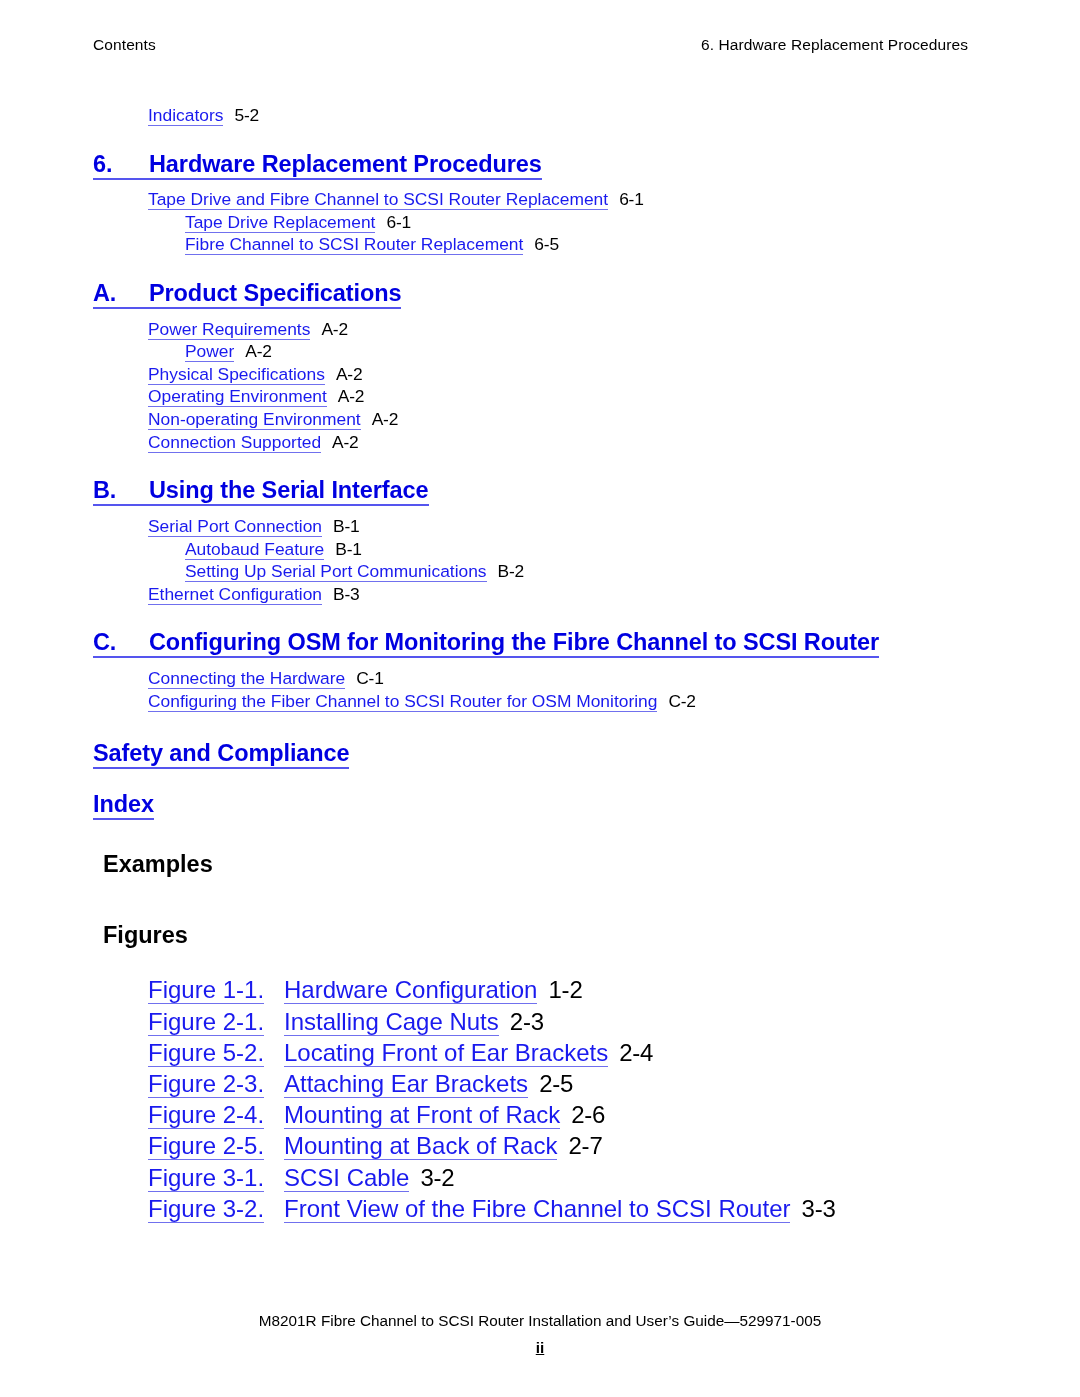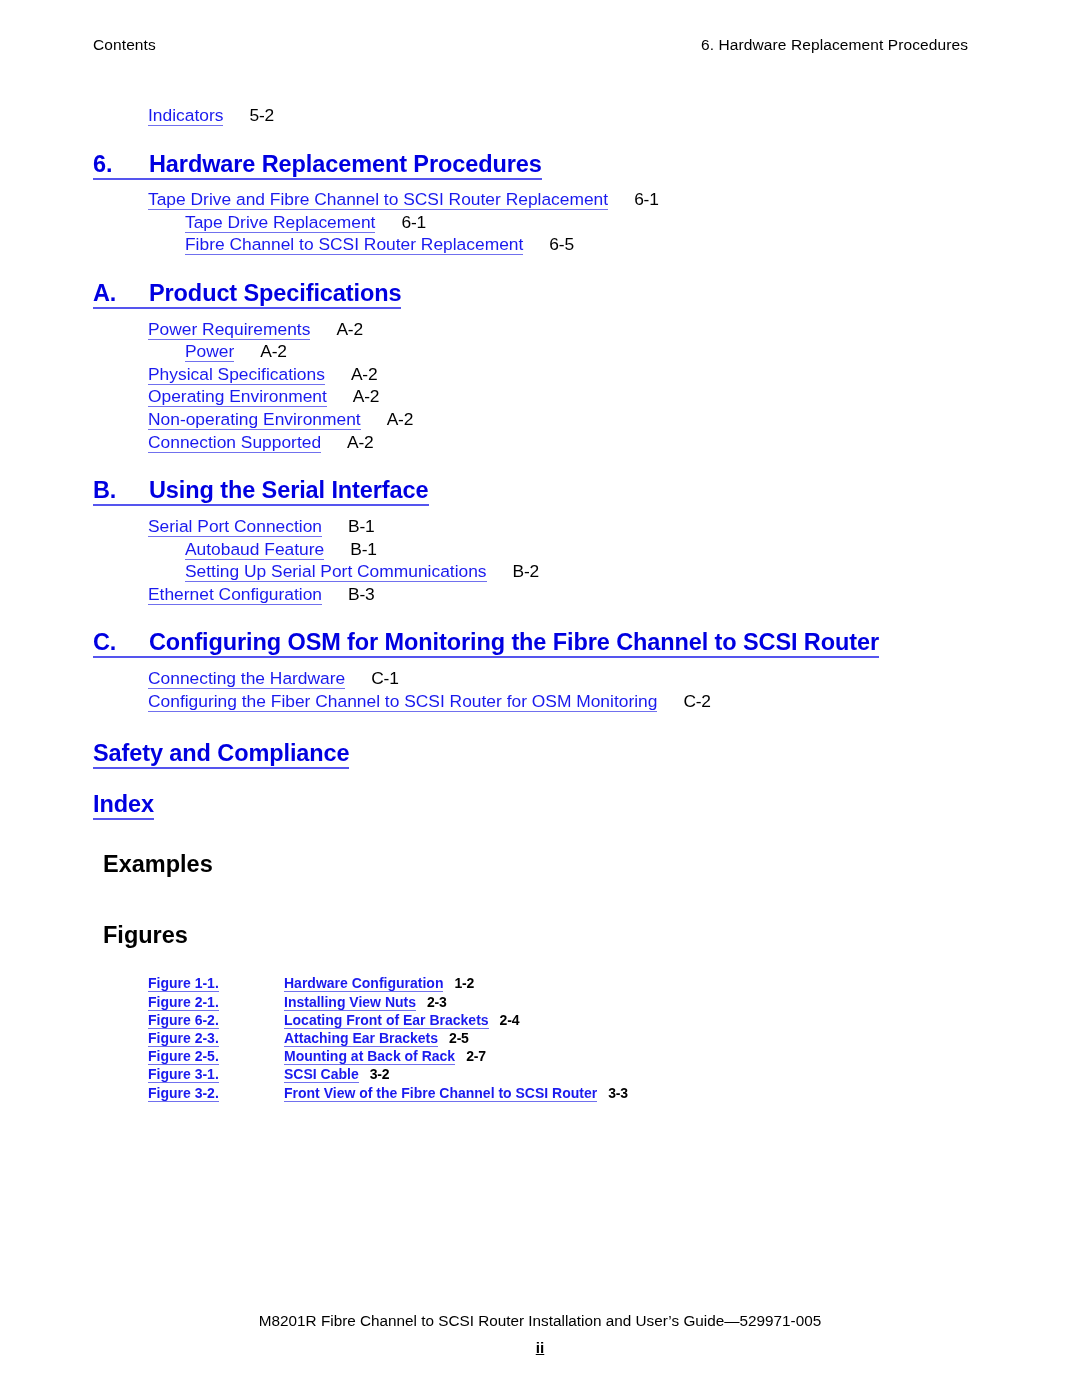--- a/index.html
+++ b/index.html
@@ -89,44 +89,43 @@
     color: #000000;
     margin: 0;
     white-space: nowrap;
   }
   .toc-entry .title {
     color: #1a1aee;
     border-bottom: 1.5px solid #7070ee;
   }
   .toc-entry .pg {
     color: #000000;
-    margin-left: 26px;
+    margin-left: 11px;
     letter-spacing: -0.2px;
     text-align: center;
   }
 
   .lvl1 { margin-left: 55px; }
   .lvl2 { margin-left: 92px; }
 
   
   .sp-a  { height: 22px; }
   .sp-b  { height: 14px; }
   .sp-c  { height: 9px;  }
   .sp-e  { height: 26px; }
   .sp-f  { height: 20px; }
 
   
   .fig-list { margin-left: 55px; }
   .fig-row {
-    font-size: 14px;
+    font-size: 24px;
     line-height: 1.30;
     color: #000000;
     white-space: nowrap;
     display: block;
-    font-weight: bold;
   }
   .fig-row .fig-label {
     display: inline-block;
     width: 136px;
     color: #1a1aee;
   }
   .fig-row .fig-label span {
     border-bottom: 1.5px solid #7070ee;
   }
   .fig-row .fig-title {
@@ -270,27 +269,30 @@
 
     <div class="plain-head">Figures</div>
 
     <div class="sp-b"></div>
 
     <div class="fig-list">
       <div class="fig-row">
         <span class="fig-label"><span>Figure 1-1.</span></span><span class="fig-title">Hardware Configuration</span><span class="pg">1-2</span>
       </div>
       <div class="fig-row">
-        <span class="fig-label"><span>Figure 2-1.</span></span><span class="fig-title">Installing View Nuts</span><span class="pg">2-3</span>
-      </div>
-      <div class="fig-row">
-        <span class="fig-label"><span>Figure 6-2.</span></span><span class="fig-title">Locating Front of Ear Brackets</span><span class="pg">2-4</span>
+        <span class="fig-label"><span>Figure 2-1.</span></span><span class="fig-title">Installing Cage Nuts</span><span class="pg">2-3</span>
+      </div>
+      <div class="fig-row">
+        <span class="fig-label"><span>Figure 5-2.</span></span><span class="fig-title">Locating Front of Ear Brackets</span><span class="pg">2-4</span>
       </div>
       <div class="fig-row">
         <span class="fig-label"><span>Figure 2-3.</span></span><span class="fig-title">Attaching Ear Brackets</span><span class="pg">2-5</span>
+      </div>
+      <div class="fig-row">
+        <span class="fig-label"><span>Figure 2-4.</span></span><span class="fig-title">Mounting at Front of Rack</span><span class="pg">2-6</span>
       </div>
       <div class="fig-row">
         <span class="fig-label"><span>Figure 2-5.</span></span><span class="fig-title">Mounting at Back of Rack</span><span class="pg">2-7</span>
       </div>
       <div class="fig-row">
         <span class="fig-label"><span>Figure 3-1.</span></span><span class="fig-title">SCSI Cable</span><span class="pg">3-2</span>
       </div>
       <div class="fig-row">
         <span class="fig-label"><span>Figure 3-2.</span></span><span class="fig-title">Front View of the Fibre Channel to SCSI Router</span><span class="pg">3-3</span>
       </div>

